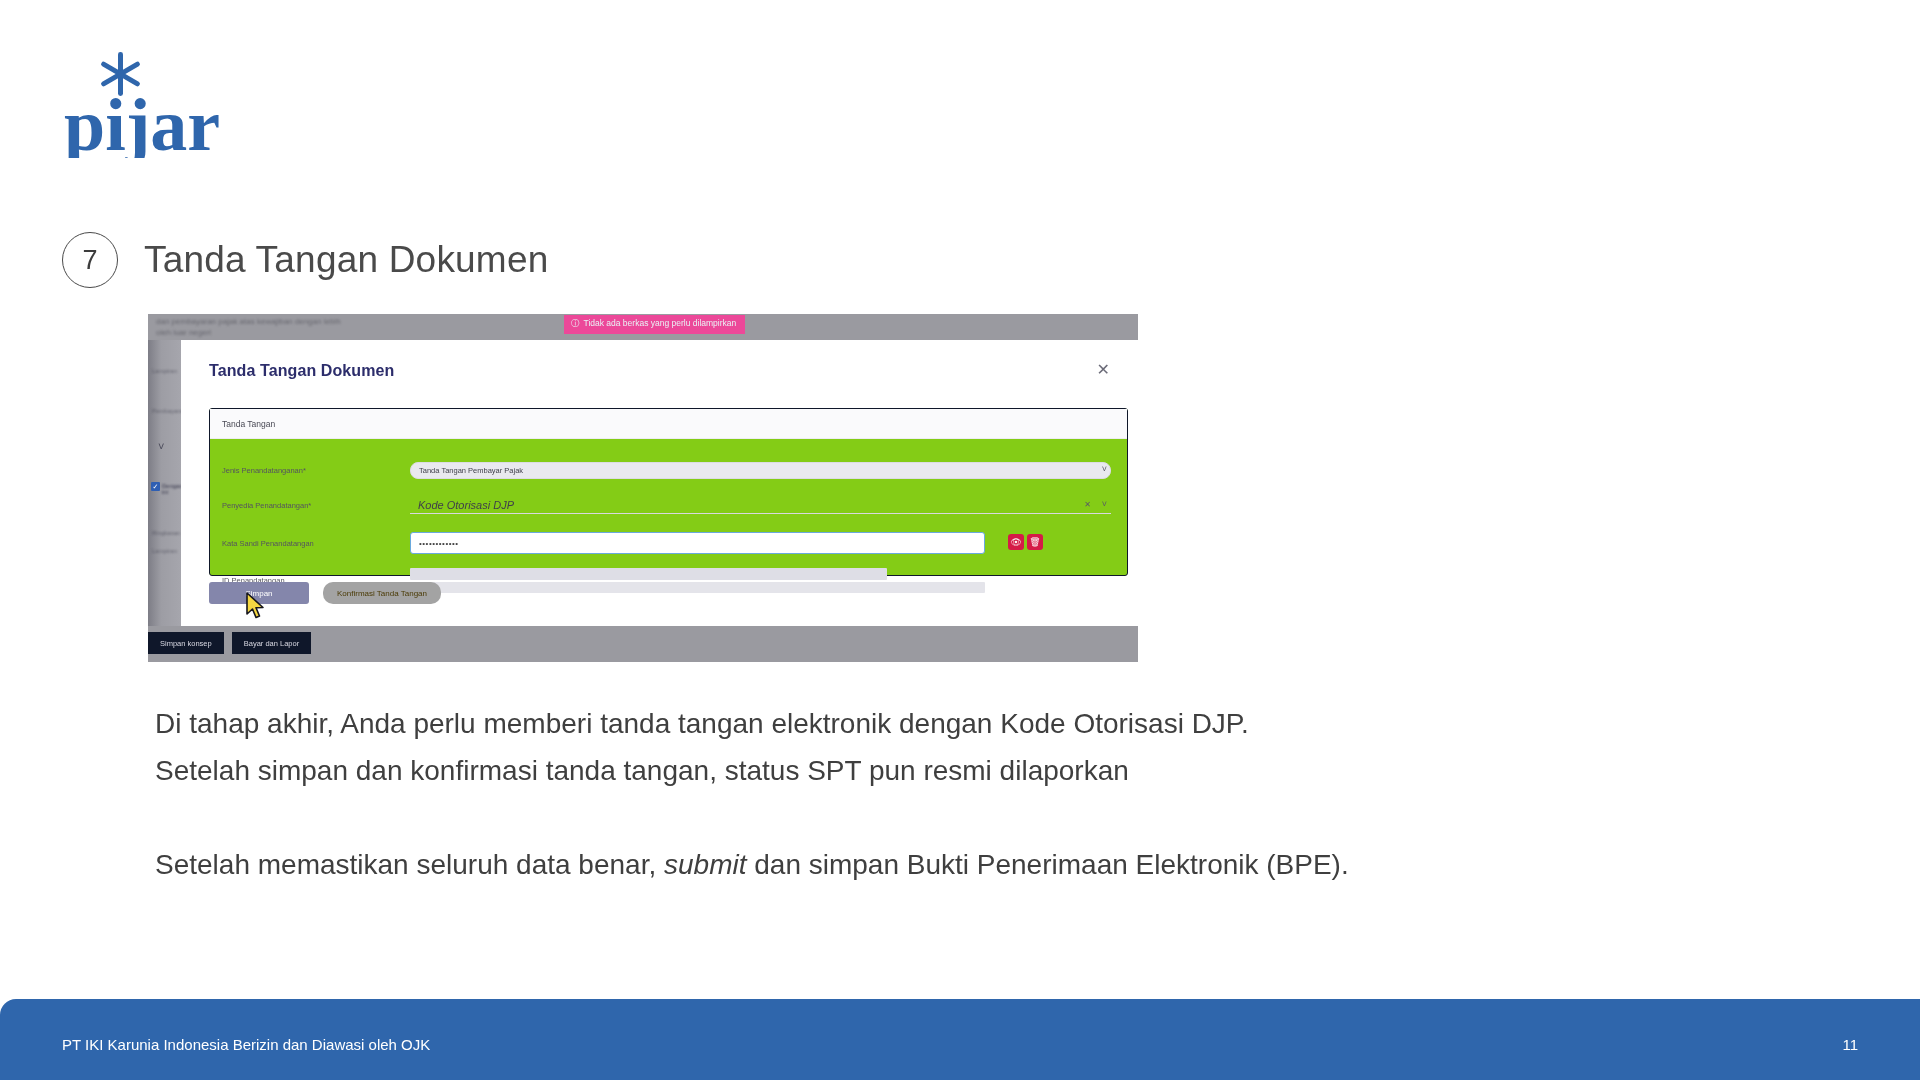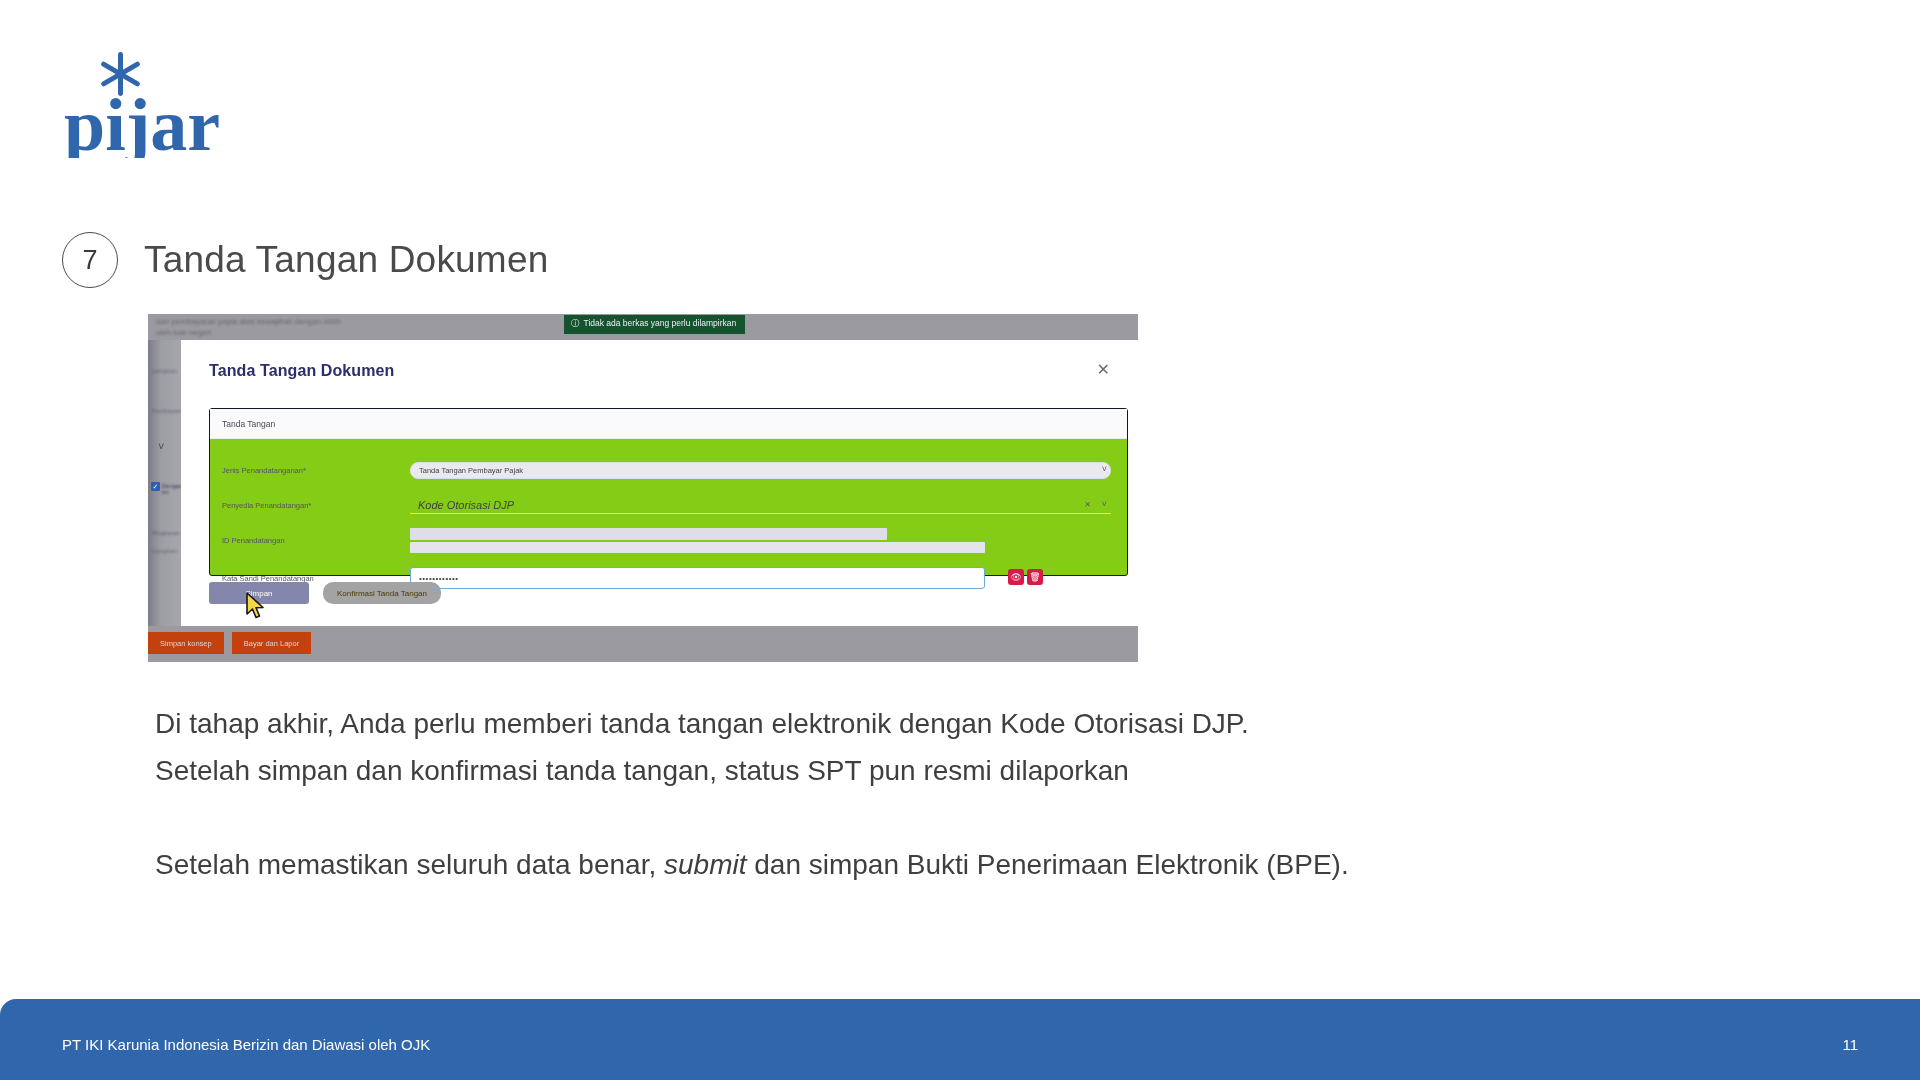--- a/index.html
+++ b/index.html
@@ -39,21 +39,21 @@
   .blur-text {
     color: rgba(60,60,70,.55);
     filter: blur(1.1px);
     white-space: nowrap;
     font-size: 8px;
   }
   .bg-line1 { position: absolute; left: 8px; top: 3px; }
   .bg-line2 { position: absolute; left: 8px; top: 14px; }
   .attach-banner {
     position: absolute; left: 416px; top: 1px;
-    background: #14532d; color: #eaf2f6;
+    background: #ec4899; color: #eaf2f6;
     font-size: 8.5px; padding: 3px 9px 4px 7px;
     filter: blur(.7px); white-space: nowrap;
   }
   .attach-banner .ic { margin-right: 4px; }
 
   
   .shot-left {
     position: absolute; left: 0; top: 26px; width: 33px; bottom: 0;
     background: linear-gradient(to right,#7d7d86 0%,#9d9da4 40%,#a6a6ad 100%);
   }
@@ -137,21 +137,21 @@
 
   .cursor-arrow { position: absolute; left: 64px; bottom: 6px; width: 22px; height: 28px; pointer-events: none; }
 
   
   .shot-bottom {
     position: absolute; left: 0; right: 0; bottom: 0; height: 36px;
     background: #9a9aa0;
   }
   .tabbar { position: absolute; left: 0; top: 6px; height: 22px; display: flex; }
   .tabpill {
-    background: #c2410c; color: #d8d8e2; font-size: 7.5px;
+    background: #0f172a; color: #d8d8e2; font-size: 7.5px;
     display: flex; align-items: center; padding: 0 12px;
     filter: blur(.5px); white-space: nowrap;
   }
   .tabgap { width: 8px; }
 
   
   .body-text {
     position: absolute; left: 155px; top: 700px; width: 1560px;
     font-size: 28px; line-height: 47px; color: #3f3f3f; font-weight: 400;
   }
@@ -230,41 +230,41 @@
 
           <div class="frow">
             <div class="flabel">Penyedia Penandatangan*</div>
             <div class="fctl">
               <div class="sel-line">Kode Otorisasi DJP</div>
               <div class="sel-clear">✕</div>
               <div class="sel-caret">˅</div>
             </div>
           </div>
 
-          <div class="frow">
-            <div class="flabel">ID Penandatangan</div>
-            <div class="fctl">
-              <div class="redact"></div>
-              <div class="redact wide"></div>
-            </div>
-          </div>
-
           <div class="frow" style="height:32px">
             <div class="flabel">Kata Sandi Penandatangan</div>
             <div class="fctl">
               <div class="pwd-wrap">
                 <span class="pwd-dots">••••••••••••</span>
               </div>
               <div class="pwd-icons">
                 <div class="picon">👁</div>
                 <div class="picon">🗑</div>
               </div>
             </div>
           </div>
 
+          <div class="frow">
+            <div class="flabel">ID Penandatangan</div>
+            <div class="fctl">
+              <div class="redact"></div>
+              <div class="redact wide"></div>
+            </div>
+          </div>
+
         </div>
       </div>
 
       <div class="btn-row">
         <div class="btn btn-simpan">Simpan</div>
         <div class="btn btn-konfirm">Konfirmasi Tanda Tangan</div>
       </div>
 
       <svg class="cursor-arrow" viewBox="0 0 22 28">
         <path d="M2 1 L2 22 L7.5 17 L11 25.5 L14.5 24 L11 15.8 L18 15.5 Z" fill="#f5d742" stroke="#16161d" stroke-width="1.6" stroke-linejoin="round"></path>

